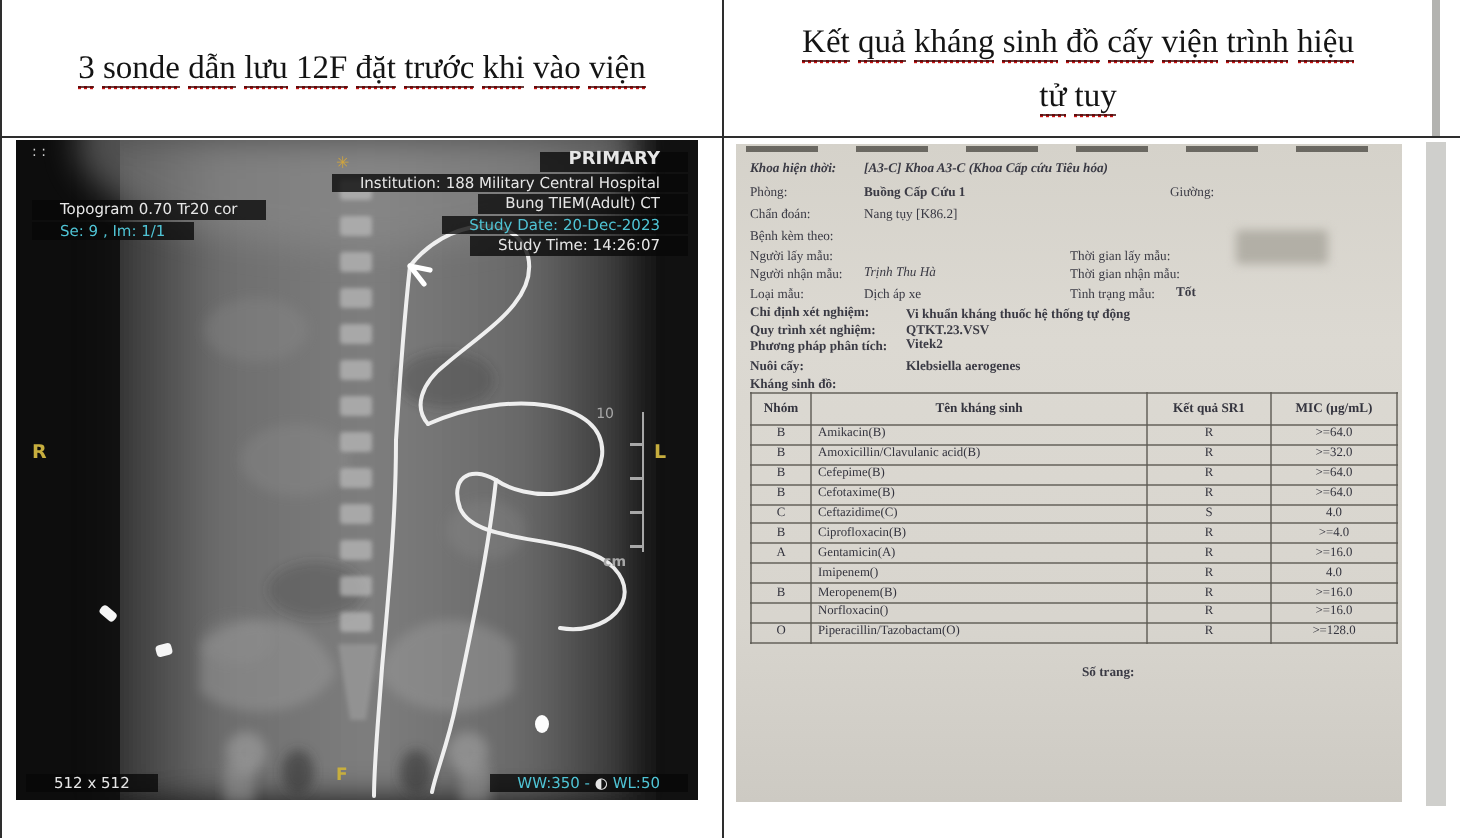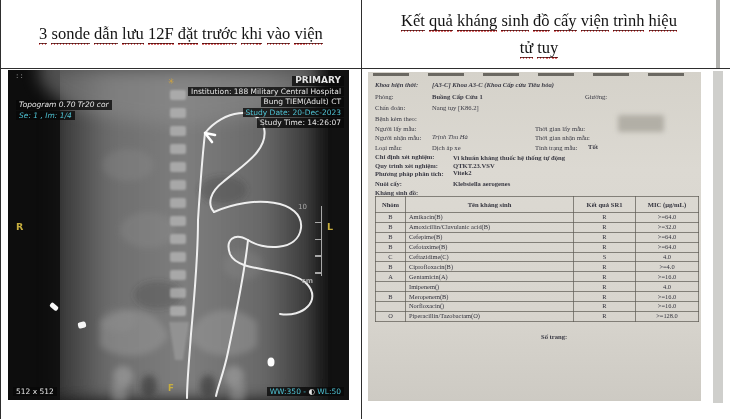--- a/index.html
+++ b/index.html
@@ -22,26 +22,26 @@
       background-size:100% 1px,100% 1.6px;
       background-position:0 calc(100% - 1px),0 100%;
       background-repeat:no-repeat;
       padding-bottom:2px;}
   
   #left-cell{position:absolute;left:1px;top:69px;width:360px;height:350px;background:#fff;}
   #xray{position:absolute;left:7px;top:1px;width:341px;height:330px;background:#131313;overflow:hidden;
         font-family:"DejaVu Sans", sans-serif;}
   #xray svg{position:absolute;left:0;top:0;width:100%;height:100%;}
   .ovl{position:absolute;color:#e6e6e6;font-size:7.5px;line-height:9.5px;}
-  .chipline{background:rgba(8,8,8,.78);padding:0 3px;display:inline-block;}
+  .chipline{background:rgba(8,8,8,.78);padding:0 14px;display:inline-block;}
   .cyan{color:#4fc3d4;}
   .yellow{color:#c7ae3e;}
   #ovl-topright{right:5px;top:6px;text-align:right;display:flex;flex-direction:column;align-items:flex-end;gap:1px;}
   #ovl-primary{font-weight:bold;font-size:9px;}
-  #ovl-topleft{left:8px;top:30px;display:flex;flex-direction:column;align-items:flex-start;gap:1px;font-style:italic;}
+  #ovl-topleft{left:8px;top:30px;display:flex;flex-direction:column;align-items:flex-start;gap:1px;}
   #colon-marks{left:8px;top:2px;color:#cfcfcf;font-size:7px;line-height:8px;}
   #star-marker{left:160px;top:7px;font-size:8px;color:#d2a53c;}
   #marker-r{left:8px;top:152px;font-weight:bold;font-size:9.5px;}
   #marker-l{left:319px;top:152px;font-weight:bold;font-size:9.5px;}
   #marker-f{left:160px;top:314px;font-weight:bold;font-size:8.5px;}
   #scalebar{position:absolute;left:300px;top:136px;width:14px;height:70px;}
   #scalebar .bar{position:absolute;right:0;top:0;bottom:0;width:1.4px;background:#a8a8a8;}
   #scalebar .ticks{position:absolute;right:1px;top:0;bottom:0;width:6px;
      background:repeating-linear-gradient(to bottom, rgba(0,0,0,0) 0 15.5px, #a8a8a8 15.5px 17px);}
   #scalebar .s-top{position:absolute;right:15px;top:-3px;font-size:7px;color:#a8a8a8;}
@@ -166,21 +166,21 @@
       <div class="ovl" id="ovl-topright">
         <span class="chipline" id="ovl-primary">PRIMARY</span>
         <span class="chipline">Institution: 188 Military Central Hospital</span>
         <span class="chipline">Bung TIEM(Adult) CT</span>
         <span class="chipline cyan">Study Date: 20-Dec-2023</span>
         <span class="chipline">Study Time: 14:26:07</span>
       </div>
 
       <div class="ovl" id="ovl-topleft">
         <span class="chipline">Topogram 0.70 Tr20 cor</span>
-        <span class="chipline cyan">Se: 1 , Im: 1/4</span>
+        <span class="chipline cyan">Se: 9 , Im: 1/1</span>
       </div>
 
       <div class="ovl yellow" id="marker-r">R</div>
       <div class="ovl yellow" id="marker-l">L</div>
       <div class="ovl yellow" id="marker-f">F</div>
 
       <div id="scalebar">
         <div class="ticks"></div>
         <div class="bar"></div>
         <div class="s-top">10</div>

